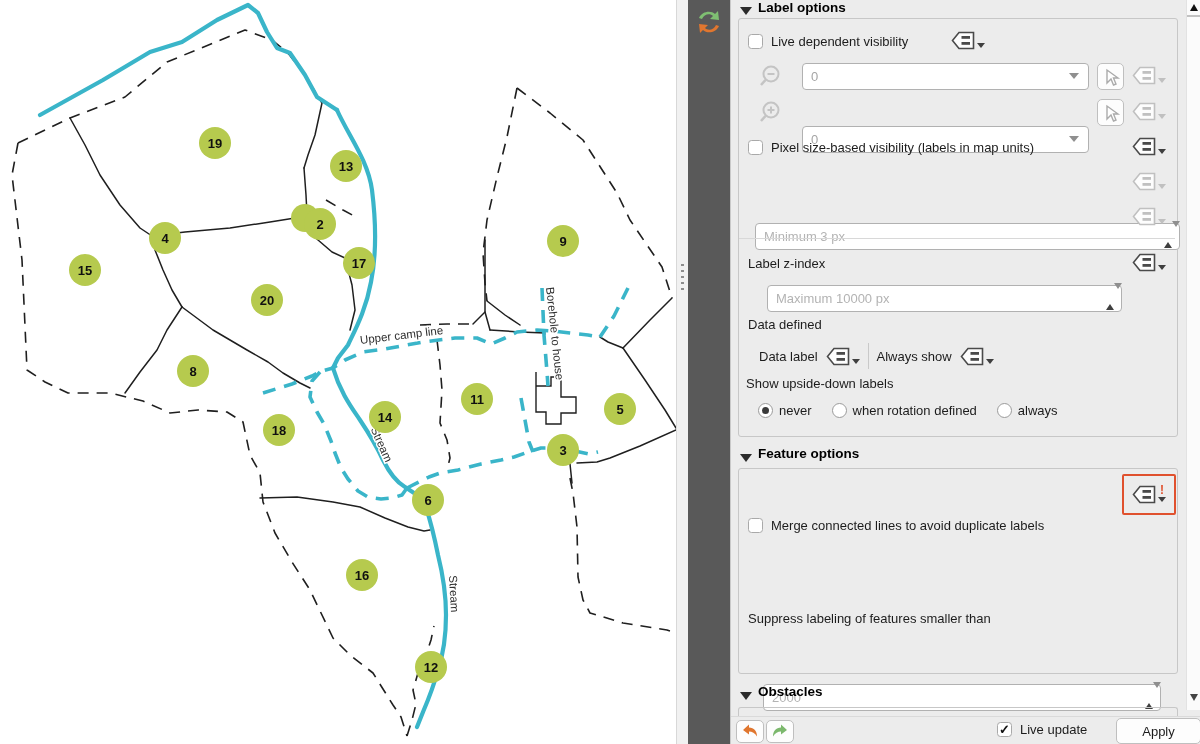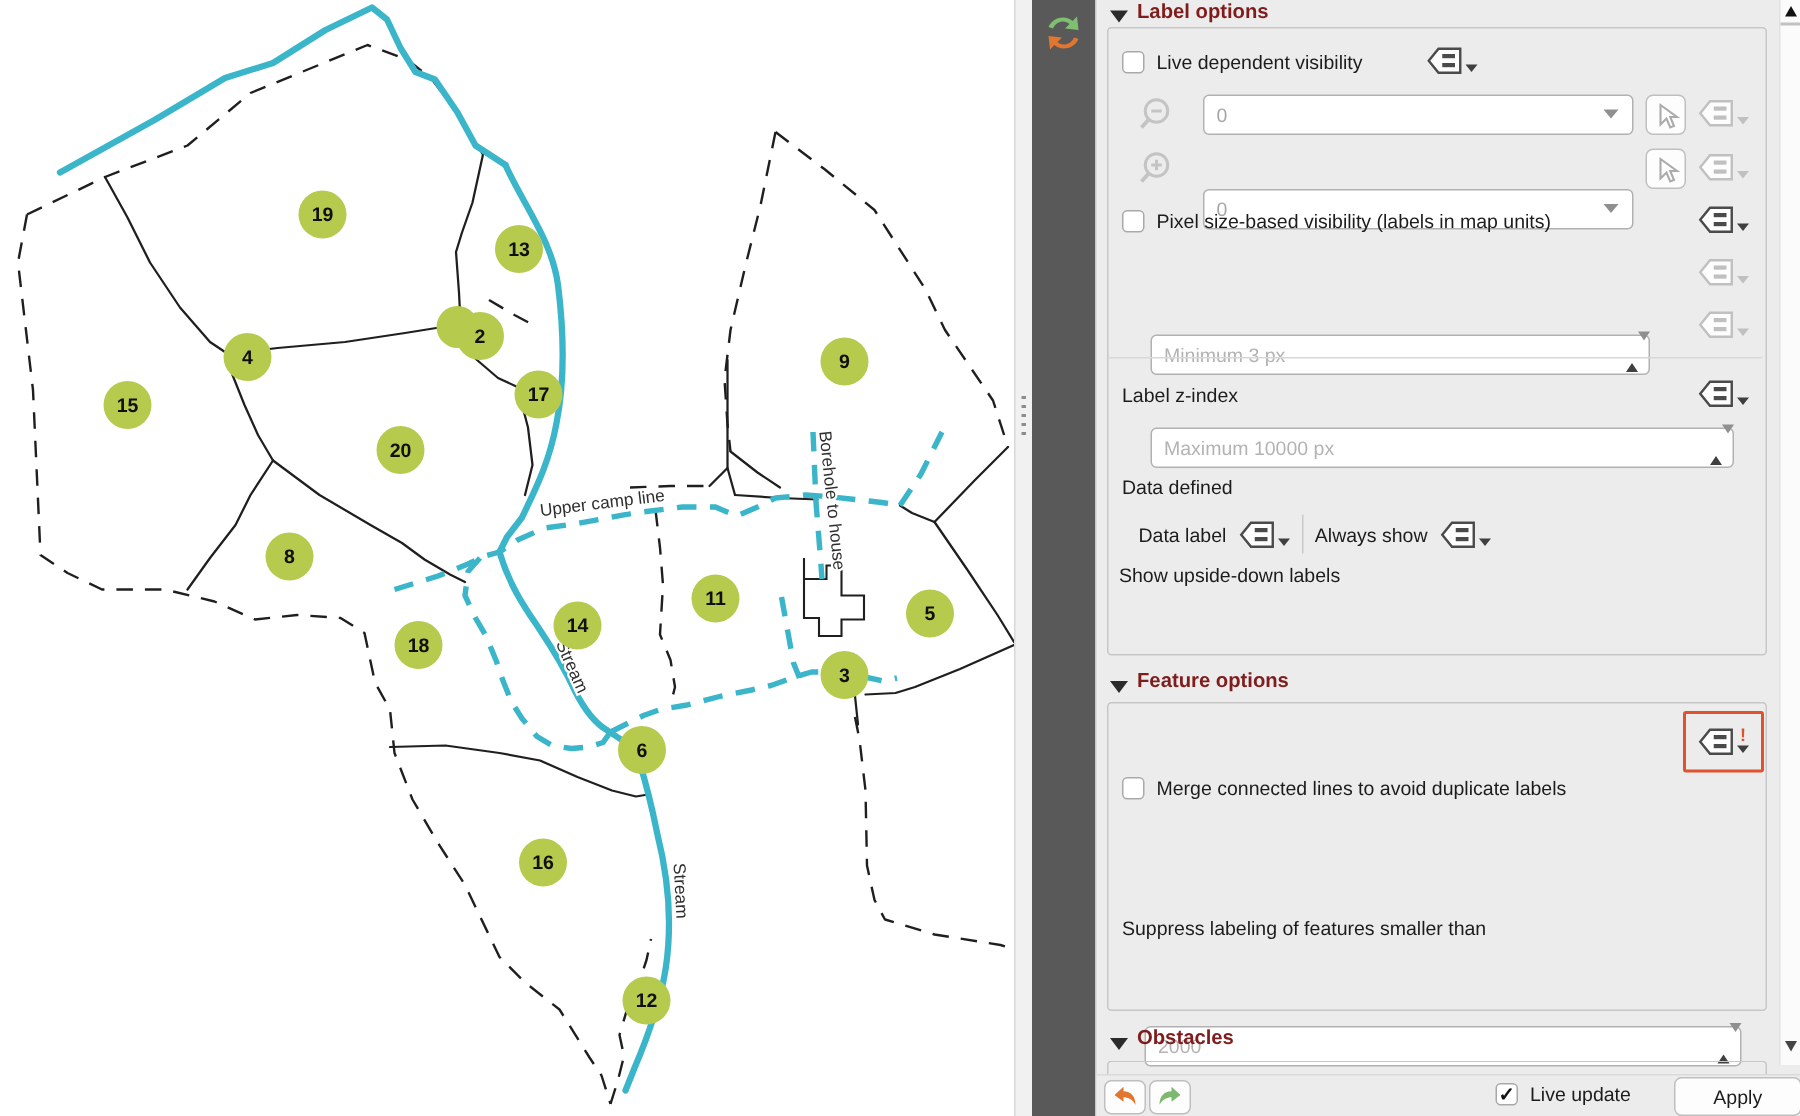--- a/index.html
+++ b/index.html
@@ -19,21 +19,21 @@
   .marker-num{font:600 13px "Liberation Sans",sans-serif;fill:#101010;text-anchor:middle;}
 
   
   #splitter{left:676px;top:0;width:12px;height:744px;background:#f1f1f1;border-left:1px solid #d8d8d8;border-right:1px solid #cfcfcf;}
   #splitter .dots{position:absolute;left:4px;top:264px;width:3px;height:26px;
      background:repeating-linear-gradient(#8d8d8d 0 2px,transparent 2px 6px);}
   #toolstrip{left:688px;top:0;width:42px;height:744px;background:#595959;}
 
   
   #panel{left:730px;top:0;width:470px;height:744px;background:#ececec;border-left:1px solid #c9c9c9;}
-  .sect-head{font-weight:700;font-size:13.5px;color:#7f1d1d;}
+  .sect-head{font-weight:700;font-size:13.5px;color:#000000;}
   .tri{display:inline-block;width:0;height:0;border-left:6px solid transparent;border-right:6px solid transparent;border-top:8px solid #2b2b2b;vertical-align:middle;}
   .gbox{border:1px solid #c7c7c7;border-radius:3px;background:#ececec;}
   .cb{display:inline-block;width:15px;height:15px;background:#fff;border:1px solid #a9a9a9;border-radius:3.5px;box-sizing:border-box;}
   .cb.checked{color:#111;font-weight:700;font-size:13px;line-height:13px;text-align:center;}
   .radio{display:inline-block;width:15px;height:15px;background:#fff;border:1px solid #9b9b9b;border-radius:50%;box-sizing:border-box;position:relative;}
   .radio.sel::after{content:"";position:absolute;left:3px;top:3px;width:7px;height:7px;border-radius:50%;background:#3a3a3a;}
   .row{display:flex;align-items:center;gap:8px;}
 
   .combo{background:#fff;border:1px solid #b1b1b1;border-radius:4px;height:27px;box-sizing:border-box;position:relative;}
   .combo .val{position:absolute;left:8px;top:5px;color:#a5a5a5;}
@@ -252,34 +252,34 @@
     </div>
     <div class="abs ddwrap" style="left:401px;top:137px">
       <svg width="24" height="19">
           <polygon points="8,1.5 22.5,1.5 22.5,17.5 8,17.5 1.5,9.5" fill="#fdfdfd" stroke="#4a4a4a" stroke-width="1.6"></polygon>
           <rect x="10.5" y="5" width="8.5" height="2.8" fill="#4a4a4a"></rect>
           <rect x="10.5" y="11" width="8.5" height="2.8" fill="#4a4a4a"></rect>
         </svg>
       <span class="ddcaret"></span>
     </div>
 
-    <div class="abs spin-wrap" style="left:36px;top:169px;width:333px">
+    <div class="abs spin-wrap" style="left:24px;top:169px;width:425px">
       <input class="spin" placeholder="Minimum 3 px" style="">
       <span class="spin-ar"><span class="u"></span><span class="d"></span></span>
     </div>
     <div class="abs ddwrap dis" style="left:401px;top:172px">
       <svg width="24" height="19">
           <polygon points="8,1.5 22.5,1.5 22.5,17.5 8,17.5 1.5,9.5" fill="#fdfdfd" stroke="#c0c0c0" stroke-width="1.6"></polygon>
           <rect x="10.5" y="5" width="8.5" height="2.8" fill="#c0c0c0"></rect>
           <rect x="10.5" y="11" width="8.5" height="2.8" fill="#c0c0c0"></rect>
         </svg>
       <span class="ddcaret"></span>
     </div>
 
-    <div class="abs spin-wrap" style="left:36px;top:204px;width:389px">
+    <div class="abs spin-wrap" style="left:36px;top:204px;width:355px">
       <input class="spin" placeholder="Maximum 10000 px" style="">
       <span class="spin-ar"><span class="u"></span><span class="d"></span></span>
     </div>
     <div class="abs ddwrap dis" style="left:401px;top:207px">
       <svg width="24" height="19">
           <polygon points="8,1.5 22.5,1.5 22.5,17.5 8,17.5 1.5,9.5" fill="#fdfdfd" stroke="#c0c0c0" stroke-width="1.6"></polygon>
           <rect x="10.5" y="5" width="8.5" height="2.8" fill="#c0c0c0"></rect>
           <rect x="10.5" y="11" width="8.5" height="2.8" fill="#c0c0c0"></rect>
         </svg>
       <span class="ddcaret"></span>
@@ -315,20 +315,30 @@
         <svg width="24" height="19">
             <polygon points="8,1.5 22.5,1.5 22.5,17.5 8,17.5 1.5,9.5" fill="#fdfdfd" stroke="#4a4a4a" stroke-width="1.6"></polygon>
             <rect x="10.5" y="5" width="8.5" height="2.8" fill="#4a4a4a"></rect>
             <rect x="10.5" y="11" width="8.5" height="2.8" fill="#4a4a4a"></rect>
           </svg>
         <span class="ddcaret"></span>
       </span>
     </div>
 
     <div class="abs" style="left:15px;top:376px">Show upside-down labels</div>
+    <div class="abs row" style="left:27px;top:403px;gap:6px">
+      <span class="radio sel"></span>
+      <span>never</span>
+      <span style="width:8px"></span>
+      <span class="radio"></span>
+      <span>when rotation defined</span>
+      <span style="width:8px"></span>
+      <span class="radio"></span>
+      <span>always</span>
+    </div>
 
     <div class="abs" style="left:9px;top:449px"><span class="tri"></span></div>
     <div class="abs sect-head" style="left:27px;top:446px">Feature options</div>
 
     <div class="abs gbox" style="left:7px;top:468px;width:438px;height:204px"></div>
 
     <div class="abs redframe" style="left:391px;top:474px;width:50px;height:37px">
       <span class="ddwrap">
         <svg width="24" height="19">
             <polygon points="8,1.5 22.5,1.5 22.5,17.5 8,17.5 1.5,9.5" fill="#fdfdfd" stroke="#4a4a4a" stroke-width="1.6"></polygon>

